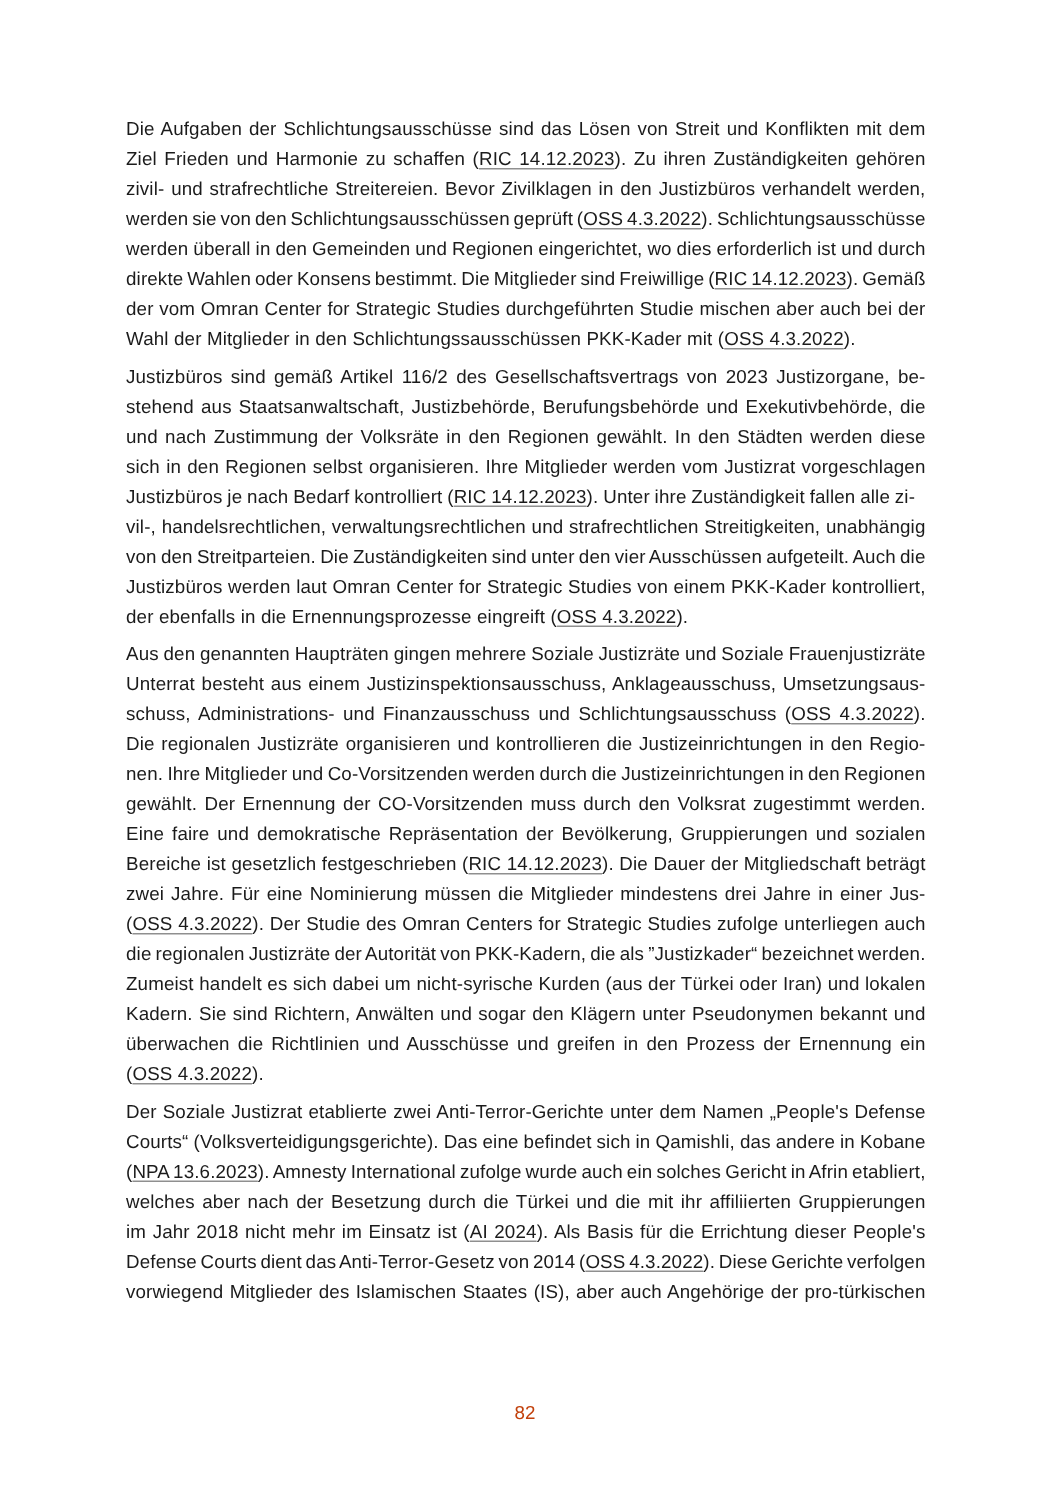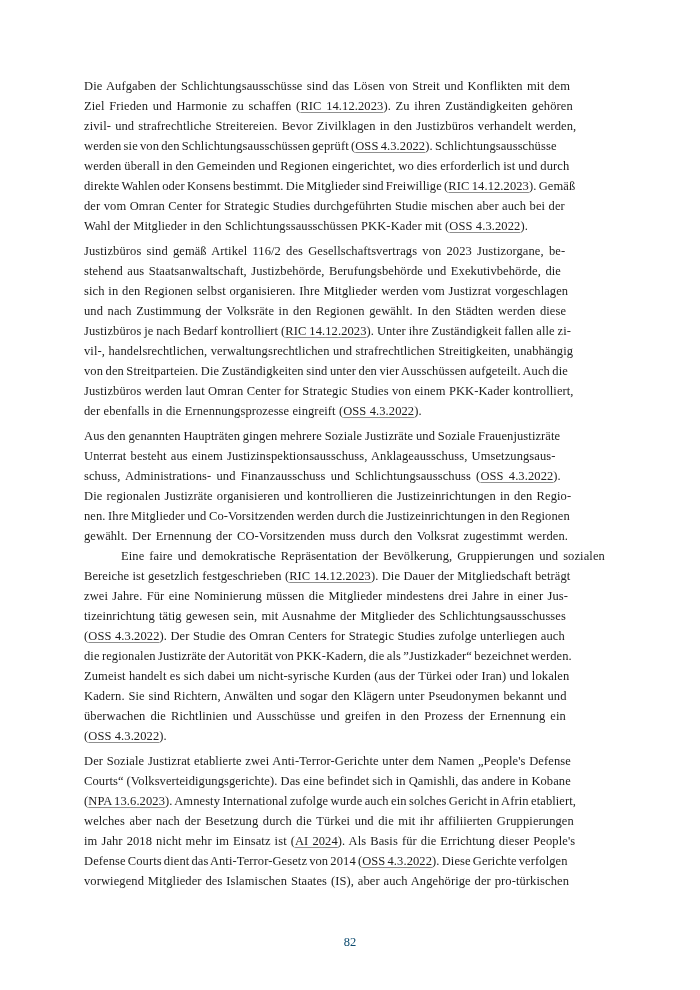--- a/index.html
+++ b/index.html
@@ -1,21 +1,21 @@
 <!DOCTYPE html>
 <html lang="de"><head>
 <meta charset="utf-8">
 <style>
   html, body { margin: 0; padding: 0; background: #ffffff; }
   .page {
     position: relative;
     width: 700px;
     height: 990px;
     background: #ffffff;
-    font-family: Liberation Serif, serif;
+    font-family: Liberation Sans, sans-serif;
     color: #1b1b1b;
     overflow: hidden;
   }
   .text-block {
     position: absolute;
     left: 84px;
     top: 76px;
     width: 533px;
   }
   .para { margin: 0 0 5px 0; padding: 0; }
@@ -36,60 +36,59 @@
     cursor: pointer;
   }
   .page-number {
     position: absolute;
     left: 0;
     bottom: 40px;
     width: 100%;
     text-align: center;
     font-size: 12.5px;
     line-height: 16px;
-    color: #0c4a6e;
+    color: #c2410c;
   }
 </style>
 </head>
 <body>
 
 <div class="page">
   <main class="text-block" id="text-block">
       <div class="para">
         <div class="line"><span class="ln" style="word-spacing: 1.0651px;"><span>Die Aufgaben der Schlichtungsausschüsse sind das Lösen von Streit und Konflikten mit dem</span></span></div>
         <div class="line"><span class="ln" style="word-spacing: 1.43466px;"><span>Ziel Frieden und Harmonie zu schaffen (</span><a class="cite">RIC 14.12.2023</a><span>). Zu ihren Zuständigkeiten gehören</span></span></div>
         <div class="line"><span class="ln" style="word-spacing: 0.925px;"><span>zivil- und strafrechtliche Streitereien. Bevor Zivilklagen in den Justizbüros verhandelt werden,</span></span></div>
         <div class="line"><span class="ln" style="word-spacing: -1.02148px;"><span>werden sie von den Schlichtungsausschüssen geprüft (</span><a class="cite">OSS 4.3.2022</a><span>). Schlichtungsausschüsse</span></span></div>
         <div class="line"><span class="ln" style="word-spacing: -0.286058px; margin-top: 48px;"><span>werden überall in den Gemeinden und Regionen eingerichtet, wo dies erforderlich ist und durch</span></span></div>
         <div class="line"><span class="ln" style="word-spacing: -0.981534px; margin-top: 32px;"><span>direkte Wahlen oder Konsens bestimmt. Die Mitglieder sind Freiwillige (</span><a class="cite">RIC 14.12.2023</a><span>). Gemäß</span></span></div>
         <div class="line"><span class="ln" style="word-spacing: 0.222356px;"><span>der vom Omran Center for Strategic Studies durchgeführten Studie mischen aber auch bei der</span></span></div>
         <div class="line endline"><span class="ln" style="word-spacing: 0px;"><span>Wahl der Mitglieder in den Schlichtungssausschüssen PKK-Kader mit (</span><a class="cite">OSS 4.3.2022</a><span>).</span></span></div>
       </div>
       <div class="para">
         <div class="line"><span class="ln" style="word-spacing: 1.92031px;"><span>Justizbüros sind gemäß Artikel 116/2 des Gesellschaftsvertrags von 2023 Justizorgane, be-</span></span></div>
         <div class="line"><span class="ln" style="word-spacing: 1.22545px; margin-top: 36px;"><span>stehend aus Staatsanwaltschaft, Justizbehörde, Berufungsbehörde und Exekutivbehörde, die</span></span></div>
+        <div class="line"><span class="ln" style="word-spacing: 1.31731px;"><span>und nach Zustimmung der Volksräte in den Regionen gewählt. In den Städten werden diese</span></span></div>
         <div class="line"><span class="ln" style="word-spacing: 0.559659px;"><span>sich in den Regionen selbst organisieren. Ihre Mitglieder werden vom Justizrat vorgeschlagen</span></span></div>
-        <div class="line"><span class="ln" style="word-spacing: 1.31731px;"><span>und nach Zustimmung der Volksräte in den Regionen gewählt. In den Städten werden diese</span></span></div>
         <div class="line"><span class="ln" style="word-spacing: -0.347656px;"><span>Justizbüros je nach Bedarf kontrolliert (</span><a class="cite">RIC 14.12.2023</a><span>). Unter ihre Zuständigkeit fallen alle zi-</span></span></div>
         <div class="line"><span class="ln" style="word-spacing: 0.260417px; margin-top: 44px;"><span>vil-, handelsrechtlichen, verwaltungsrechtlichen und strafrechtlichen Streitigkeiten, unabhängig</span></span></div>
         <div class="line"><span class="ln" style="word-spacing: -0.739583px;"><span>von den Streitparteien. Die Zuständigkeiten sind unter den vier Ausschüssen aufgeteilt. Auch die</span></span></div>
         <div class="line"><span class="ln" style="word-spacing: 0.184659px;"><span>Justizbüros werden laut Omran Center for Strategic Studies von einem PKK-Kader kontrolliert,</span></span></div>
         <div class="line endline"><span class="ln" style="word-spacing: 0px;"><span>der ebenfalls in die Ernennungsprozesse eingreift (</span><a class="cite">OSS 4.3.2022</a><span>).</span></span></div>
       </div>
       <div class="para">
         <div class="line"><span class="ln" style="word-spacing: -0.421875px;"><span>Aus den genannten Haupträten gingen mehrere Soziale Justizräte und Soziale Frauenjustizräte</span></span></div>
         <div class="line"><span class="ln" style="word-spacing: 0.880208px;"><span>Unterrat besteht aus einem Justizinspektionsausschuss, Anklageausschuss, Umsetzungsaus-</span></span></div>
         <div class="line"><span class="ln" style="word-spacing: 1.95759px;"><span>schuss, Administrations- und Finanzausschuss und Schlichtungsausschuss (</span><a class="cite">OSS 4.3.2022</a><span>).</span></span></div>
         <div class="line"><span class="ln" style="word-spacing: 0.940625px;"><span>Die regionalen Justizräte organisieren und kontrollieren die Justizeinrichtungen in den Regio-</span></span></div>
         <div class="line"><span class="ln" style="word-spacing: -0.71733px;"><span>nen. Ihre Mitglieder und Co-Vorsitzenden werden durch die Justizeinrichtungen in den Regionen</span></span></div>
         <div class="line"><span class="ln" style="word-spacing: 1.38281px; text-align: center;"><span>gewählt. Der Ernennung der CO-Vorsitzenden muss durch den Volksrat zugestimmt werden.</span></span></div>
-        <div class="line"><span class="ln" style="word-spacing: 1.73785px; margin-left: 37px;"><span>Eine faire und demokratische Repräsentation der Bevölkerung, Gruppierungen und sozialen</span></span></div>
+        <div class="line"><span class="ln" style="word-spacing: 1.73785px;"><span>Eine faire und demokratische Repräsentation der Bevölkerung, Gruppierungen und sozialen</span></span></div>
         <div class="line"><span class="ln" style="word-spacing: 0.109375px;"><span>Bereiche ist gesetzlich festgeschrieben (</span><a class="cite">RIC 14.12.2023</a><span>). Die Dauer der Mitgliedschaft beträgt</span></span></div>
         <div class="line"><span class="ln" style="word-spacing: 1.07933px;"><span>zwei Jahre. Für eine Nominierung müssen die Mitglieder mindestens drei Jahre in einer Jus-</span></span></div>
-        <div class="line"><span class="ln" style="word-spacing: 0.861111px;"><span>tizeinrichtung tätig gewesen sein, mit Ausnahme der Mitglieder des Schlichtungsausschusses</span></span></div>
         <div class="line"><span class="ln" style="word-spacing: 0.230469px;"><span>(</span><a class="cite">OSS 4.3.2022</a><span>). Der Studie des Omran Centers for Strategic Studies zufolge unterliegen auch</span></span></div>
         <div class="line"><span class="ln" style="word-spacing: -0.866477px; text-align: right;"><span>die regionalen Justizräte der Autorität von PKK-Kadern, die als ”Justizkader“ bezeichnet werden.</span></span></div>
         <div class="line"><span class="ln" style="word-spacing: 0.102679px;"><span>Zumeist handelt es sich dabei um nicht-syrische Kurden (aus der Türkei oder Iran) und lokalen</span></span></div>
         <div class="line"><span class="ln" style="word-spacing: 0.606771px;"><span>Kadern. Sie sind Richtern, Anwälten und sogar den Klägern unter Pseudonymen bekannt und</span></span></div>
         <div class="line"><span class="ln" style="word-spacing: 1.83203px;"><span>überwachen die Richtlinien und Ausschüsse und greifen in den Prozess der Ernennung ein</span></span></div>
         <div class="line endline"><span class="ln" style="word-spacing: 0px;"><span>(</span><a class="cite">OSS 4.3.2022</a><span>).</span></span></div>
       </div>
       <div class="para">
         <div class="line"><span class="ln" style="word-spacing: 0.451562px;"><span>Der Soziale Justizrat etablierte zwei Anti-Terror-Gerichte unter dem Namen „People's Defense</span></span></div>
         <div class="line"><span class="ln" style="word-spacing: -0.21733px;"><span>Courts“ (Volksverteidigungsgerichte). Das eine befindet sich in Qamishli, das andere in Kobane</span></span></div>

